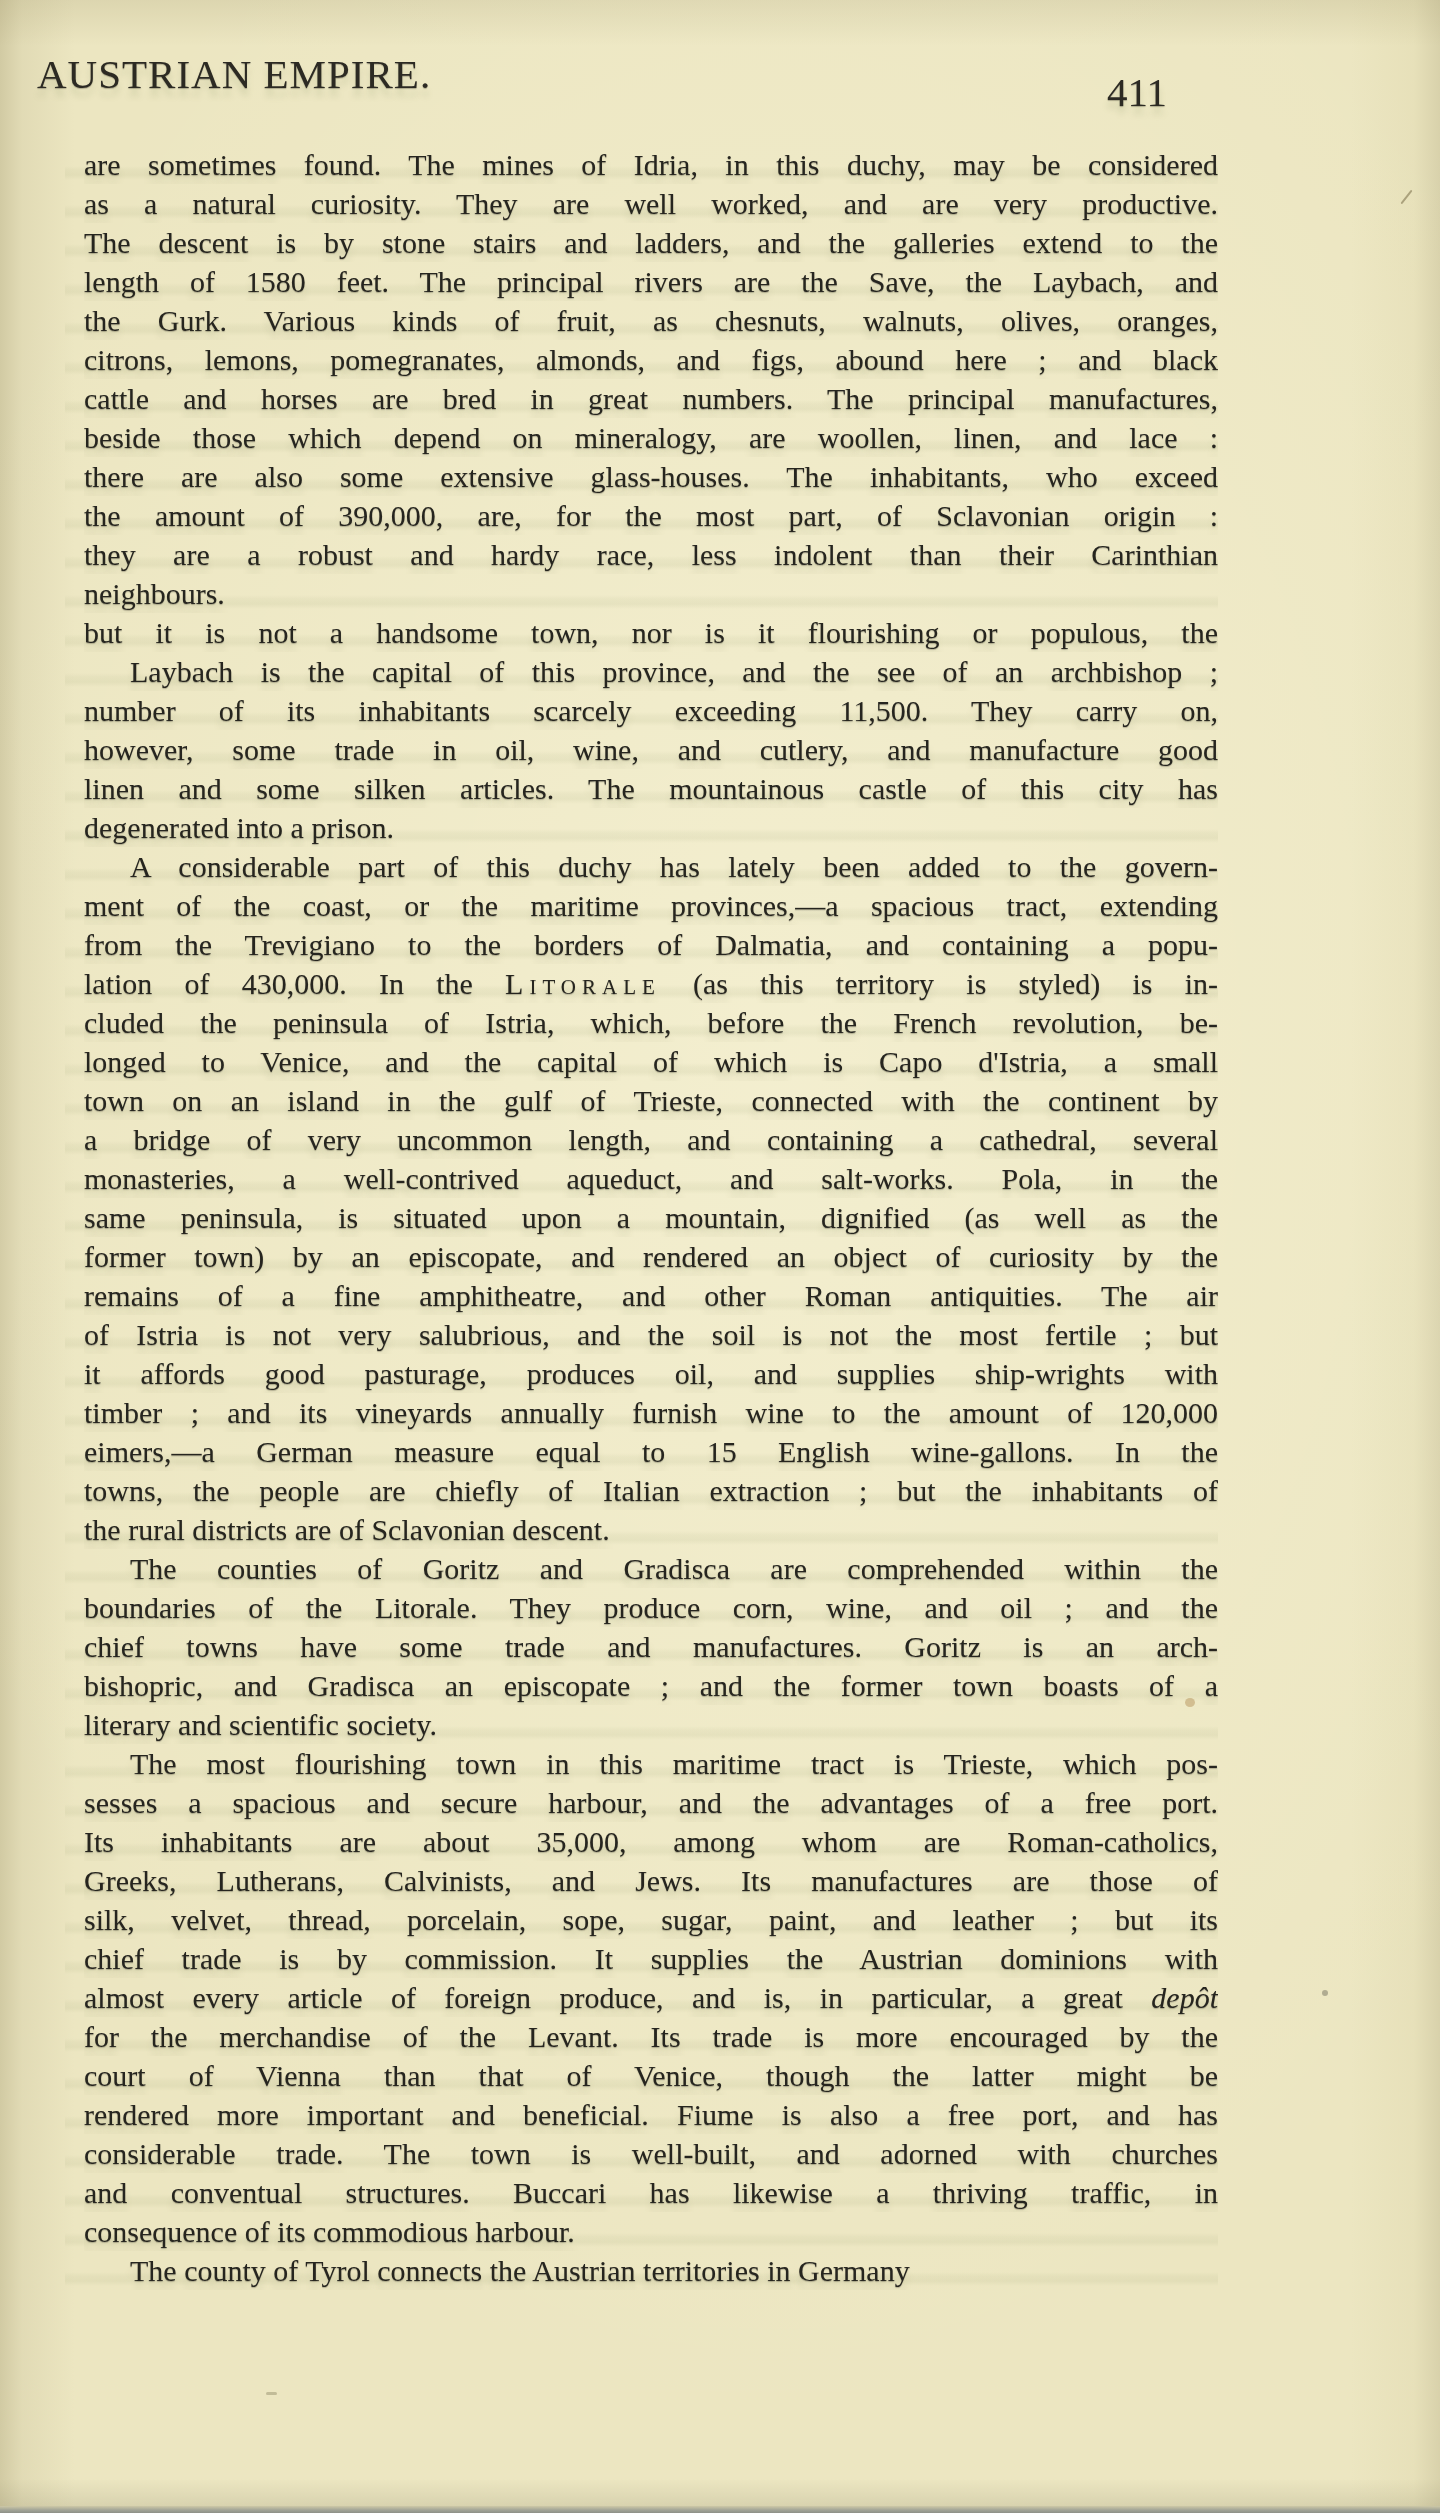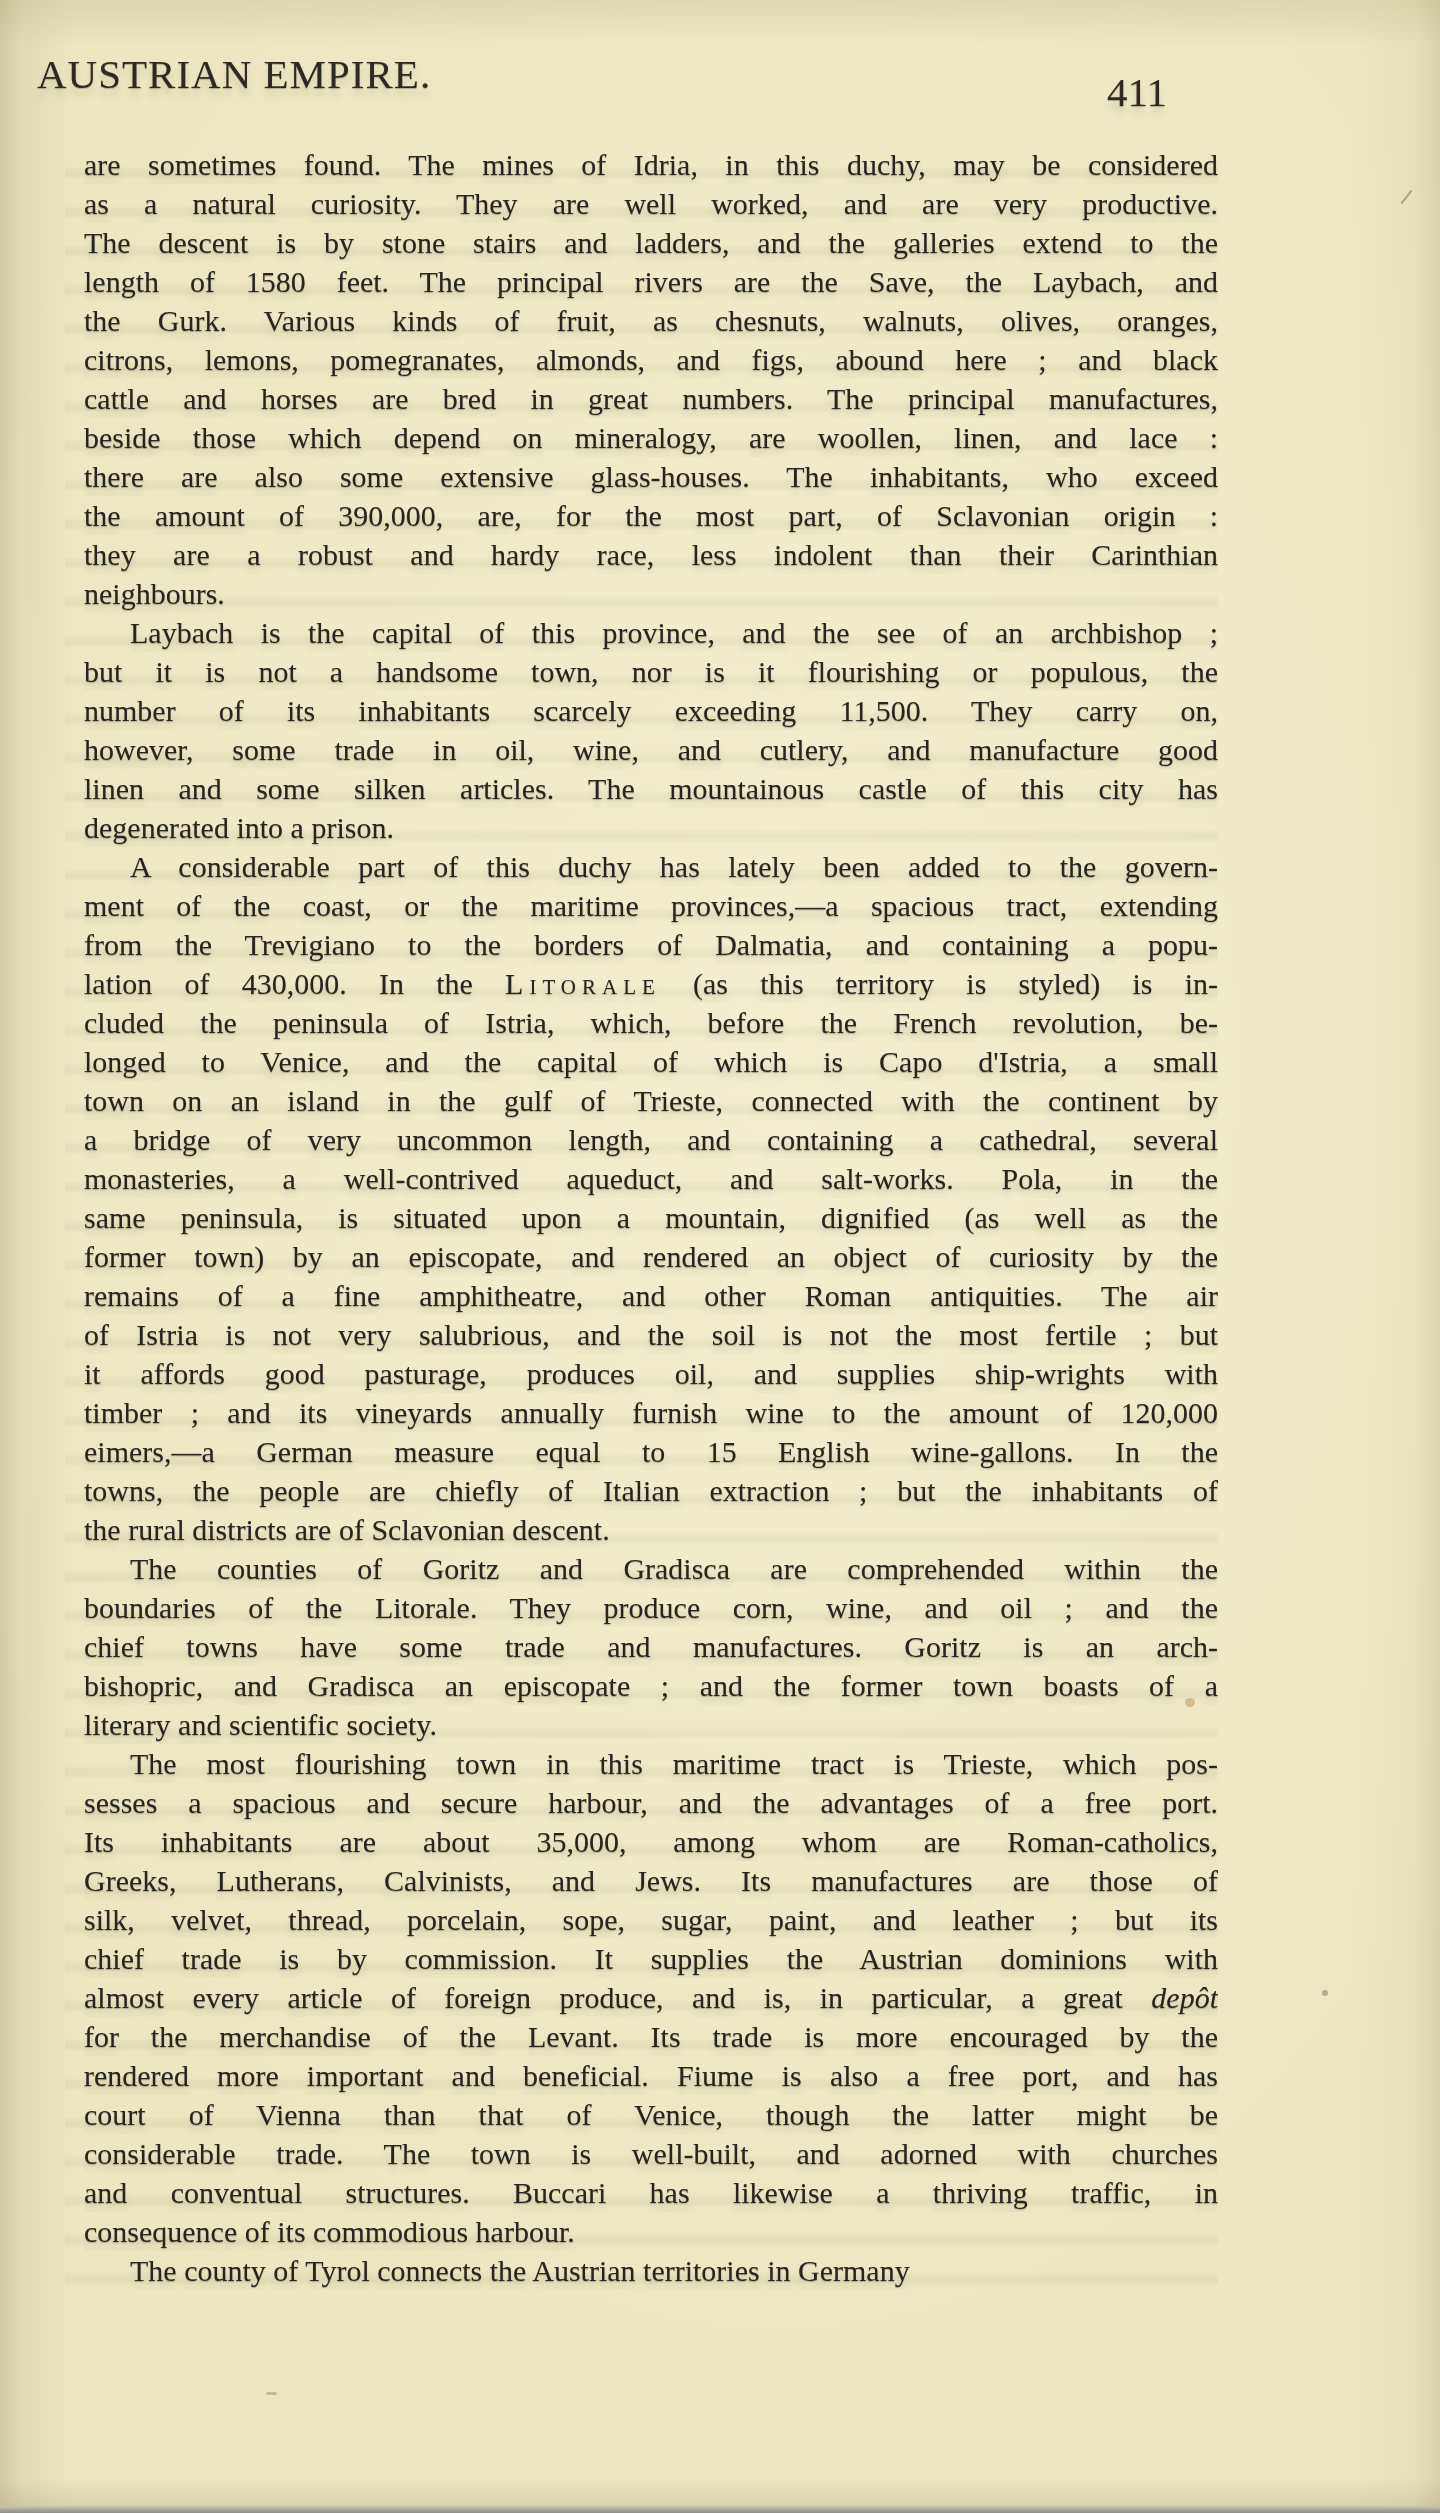--- a/index.html
+++ b/index.html
@@ -84,22 +84,22 @@
       <div class="line">The descent is by stone stairs and ladders, and the galleries extend to the</div>
       <div class="line">length of 1580 feet. The principal rivers are the Save, the Laybach, and</div>
       <div class="line">the Gurk. Various kinds of fruit, as chesnuts, walnuts, olives, oranges,</div>
       <div class="line">citrons, lemons, pomegranates, almonds, and figs, abound here ; and black</div>
       <div class="line">cattle and horses are bred in great numbers. The principal manufactures,</div>
       <div class="line">beside those which depend on mineralogy, are woollen, linen, and lace :</div>
       <div class="line">there are also some extensive glass-houses. The inhabitants, who exceed</div>
       <div class="line">the amount of 390,000, are, for the most part, of Sclavonian origin :</div>
       <div class="line">they are a robust and hardy race, less indolent than their Carinthian</div>
       <div class="line end">neighbours.</div>
+      <div class="line">but it is not a handsome town, nor is it flourishing or populous, the</div>
       <div class="line indent">Laybach is the capital of this province, and the see of an archbishop ;</div>
-      <div class="line">but it is not a handsome town, nor is it flourishing or populous, the</div>
       <div class="line">number of its inhabitants scarcely exceeding 11,500. They carry on,</div>
       <div class="line">however, some trade in oil, wine, and cutlery, and manufacture good</div>
       <div class="line">linen and some silken articles. The mountainous castle of this city has</div>
       <div class="line end">degenerated into a prison.</div>
       <div class="line indent">A considerable part of this duchy has lately been added to the govern-</div>
       <div class="line">ment of the coast, or the maritime provinces,—a spacious tract, extending</div>
       <div class="line">from the Trevigiano to the borders of Dalmatia, and containing a popu-</div>
       <div class="line">lation of 430,000. In the <span class="sc">Litorale</span> (as this territory is styled) is in-</div>
       <div class="line">cluded the peninsula of Istria, which, before the French revolution, be-</div>
       <div class="line">longed to Venice, and the capital of which is Capo d'Istria, a small</div>
@@ -121,22 +121,22 @@
       <div class="line">bishopric, and Gradisca an episcopate ; and the former town boasts of a</div>
       <div class="line end">literary and scientific society.</div>
       <div class="line indent">The most flourishing town in this maritime tract is Trieste, which pos-</div>
       <div class="line">sesses a spacious and secure harbour, and the advantages of a free port.</div>
       <div class="line">Its inhabitants are about 35,000, among whom are Roman-catholics,</div>
       <div class="line">Greeks, Lutherans, Calvinists, and Jews. Its manufactures are those of</div>
       <div class="line">silk, velvet, thread, porcelain, sope, sugar, paint, and leather ; but its</div>
       <div class="line">chief trade is by commission. It supplies the Austrian dominions with</div>
       <div class="line">almost every article of foreign produce, and is, in particular, a great <em>depôt</em></div>
       <div class="line">for the merchandise of the Levant. Its trade is more encouraged by the</div>
+      <div class="line">court of Vienna than that of Venice, though the latter might be</div>
       <div class="line">rendered more important and beneficial. Fiume is also a free port, and has</div>
-      <div class="line">court of Vienna than that of Venice, though the latter might be</div>
       <div class="line">considerable trade. The town is well-built, and adorned with churches</div>
       <div class="line">and conventual structures. Buccari has likewise a thriving traffic, in</div>
       <div class="line end">consequence of its commodious harbour.</div>
       <div class="line end indent">The county of Tyrol connects the Austrian territories in Germany</div>
     </div>
 
   <div class="slash-mark"></div>
   <div class="fleck-brown"></div>
   <div class="fleck-dark"></div>
   <div class="fleck-dash"></div>

